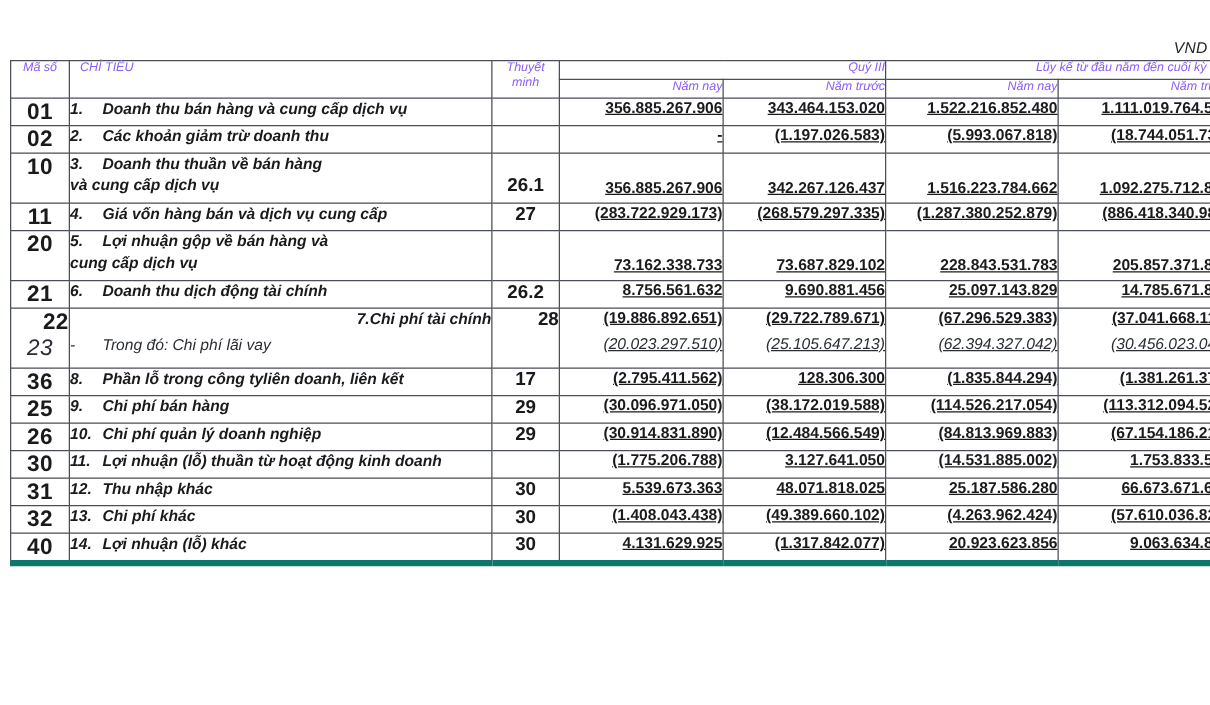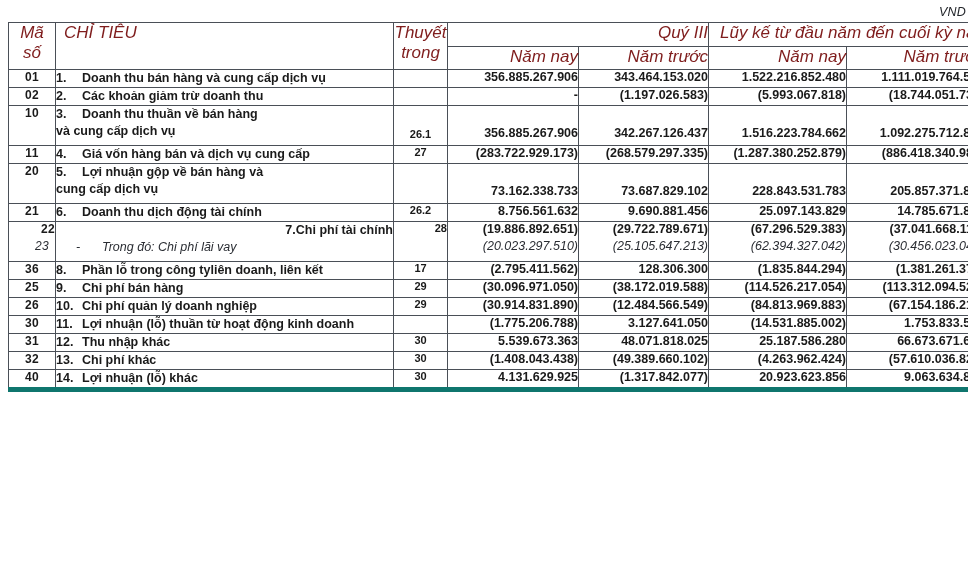--- a/index.html
+++ b/index.html
@@ -14,20 +14,21 @@
     font-family: "Liberation Sans", sans-serif;
     color: #1a1a1a;
     overflow: hidden;
     position: relative;
   }
   #page {
     position: relative;
     width: 968px;
     height: 396px;
     box-sizing: border-box;
+    margin-top: 26px;
   }
   
   .unit-note {
     position: absolute;
     top: 5px;
     right: 2px;
     font-style: italic;
     font-size: 12.5px;
     color: #23262b;
     letter-spacing: .2px;
@@ -49,22 +50,22 @@
     background: #fff;
   }
   
   table.fin {
     box-shadow: none;
   }
   thead th {
     font-weight: normal;
     font-style: italic;
     text-align: center;
-    color: #7f1d1d;
-    font-size: 17px;
+    color: #8b5cf6;
+    font-size: 10px;
   }
 
   
   col.c-code    { width: 47px; }
   col.c-desc    { width: 338px; }
   col.c-note    { width: 54px; }
   col.c-q-cur   { width: 131px; }
   col.c-q-prev  { width: 130px; }
   col.c-y-cur   { width: 138px; }
   col.c-y-prev  { width: 138px; }
@@ -87,47 +88,49 @@
   .h-group { text-align: right; padding: 4px 2px 5px; }
   .h-sub   { text-align: right; padding: 4px 2px 6px; }
 
   
   tbody td {
     height: 17px;
   }
   td.code {
     text-align: center;
     font-weight: bold;
-    font-size: 12px;
+    font-size: 18px;
     padding: 5px 0 4px 0;
     letter-spacing: .3px;
   }
   td.desc {
     padding: 5px 6px 4px 8px;
     font-weight: bold;
     font-size: 12.5px;
     white-space: pre-line;
     line-height: 1.32;
+    font-style: italic;
   }
   td.desc .num-prefix {
     display: inline-block;
     width: 26px;
   }
   td.note {
     text-align: center;
     font-weight: bold;
-    font-size: 11px;
+    font-size: 15px;
     padding: 5px 0 4px 0;
   }
   td.val {
     text-align: right;
     font-weight: bold;
     font-size: 12.5px;
     padding: 5px 8px 4px 4px;
     white-space: nowrap;
+    text-decoration: underline;
   }
   
   tr.sub td.code,
   tr.sub td.desc,
   tr.sub td.note,
   tr.sub td.val {
     font-weight: normal;
     font-style: italic;
     color: #2a2d33;
   }
@@ -139,21 +142,21 @@
   tr.tall td.val,
   tr.tall td.note {
     vertical-align: bottom;
     padding-bottom: 5px;
   }
   
   tr.tall td.code, tr.tall td.desc { vertical-align: top; }
 
   
   tr.nb-bottom td { border-bottom: none; text-align: right; }
-  tr.nb-top td { border-top: none; padding-left: 20px; }
+  tr.nb-top td { border-top: none; }
 
   
   tbody tr:last-child td { border-bottom: 5px solid #0f766e; }
 </style>
 </head>
 <body>
 
 <div id="page">
 
   <div class="unit-note">VND</div>
@@ -171,21 +174,21 @@
     <thead>
       <tr>
         <th class="h-code" rowspan="2">
           <div class="inner">Mã số</div>
         </th>
         <th class="h-desc" rowspan="2">
           <div class="inner">CHỈ TIÊU</div>
         </th>
         <th class="h-note" rowspan="2">
           <div class="inner" style="white-space:pre-line;">Thuyết
-trong</div>
+minh</div>
         </th>
         <th class="h-group" colspan="2">
           <span>Quý III</span>
         </th>
         <th class="h-group" colspan="2">
           <span>Lũy kế từ đầu năm đến cuối kỳ này</span>
         </th>
       </tr>
       <tr>
         <th class="h-sub">

